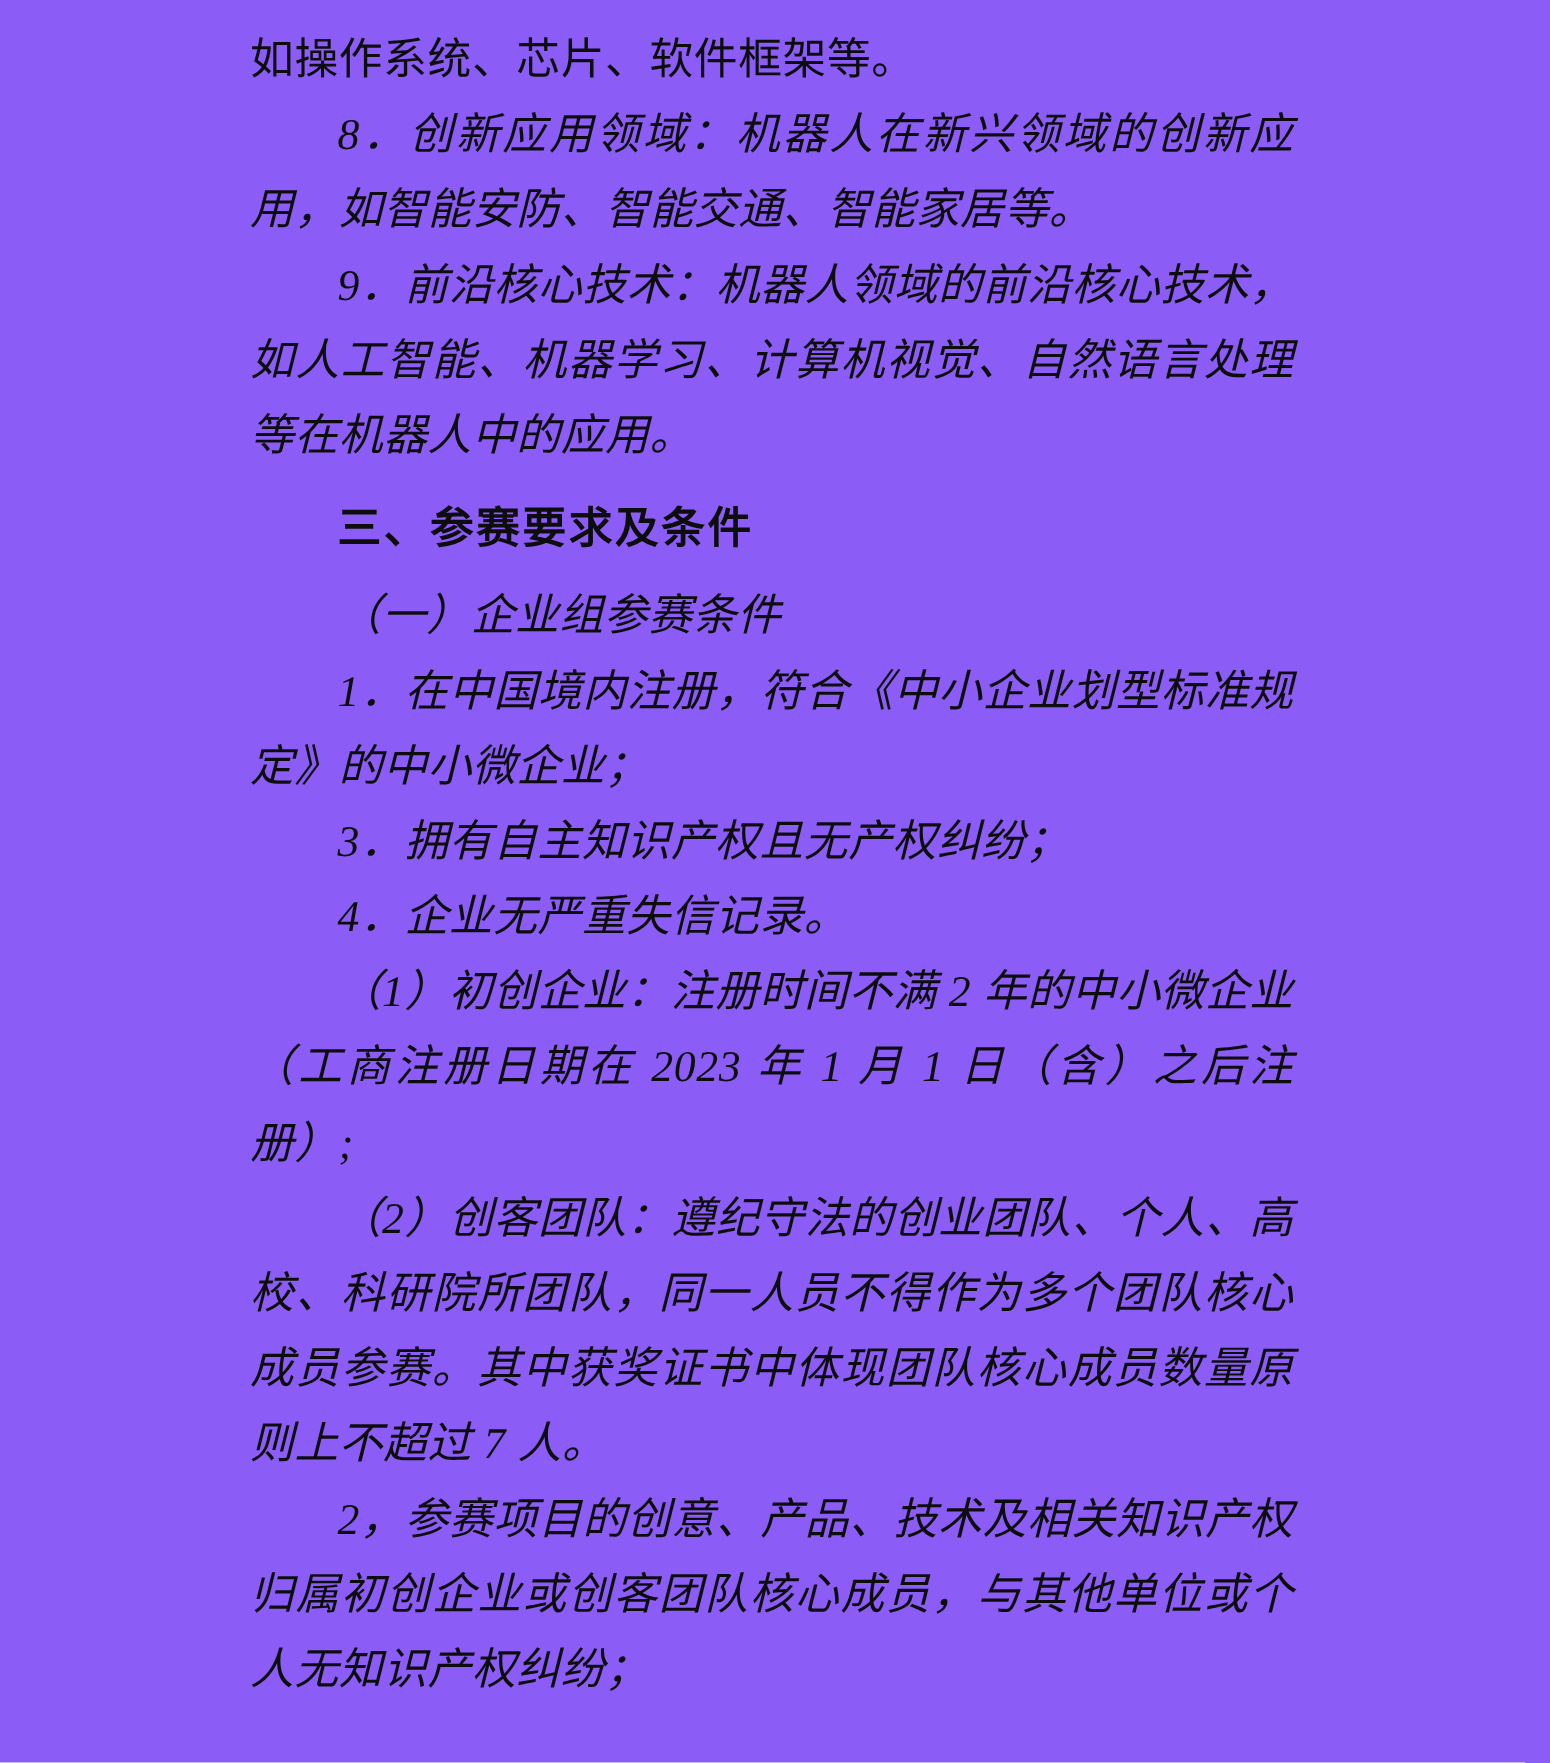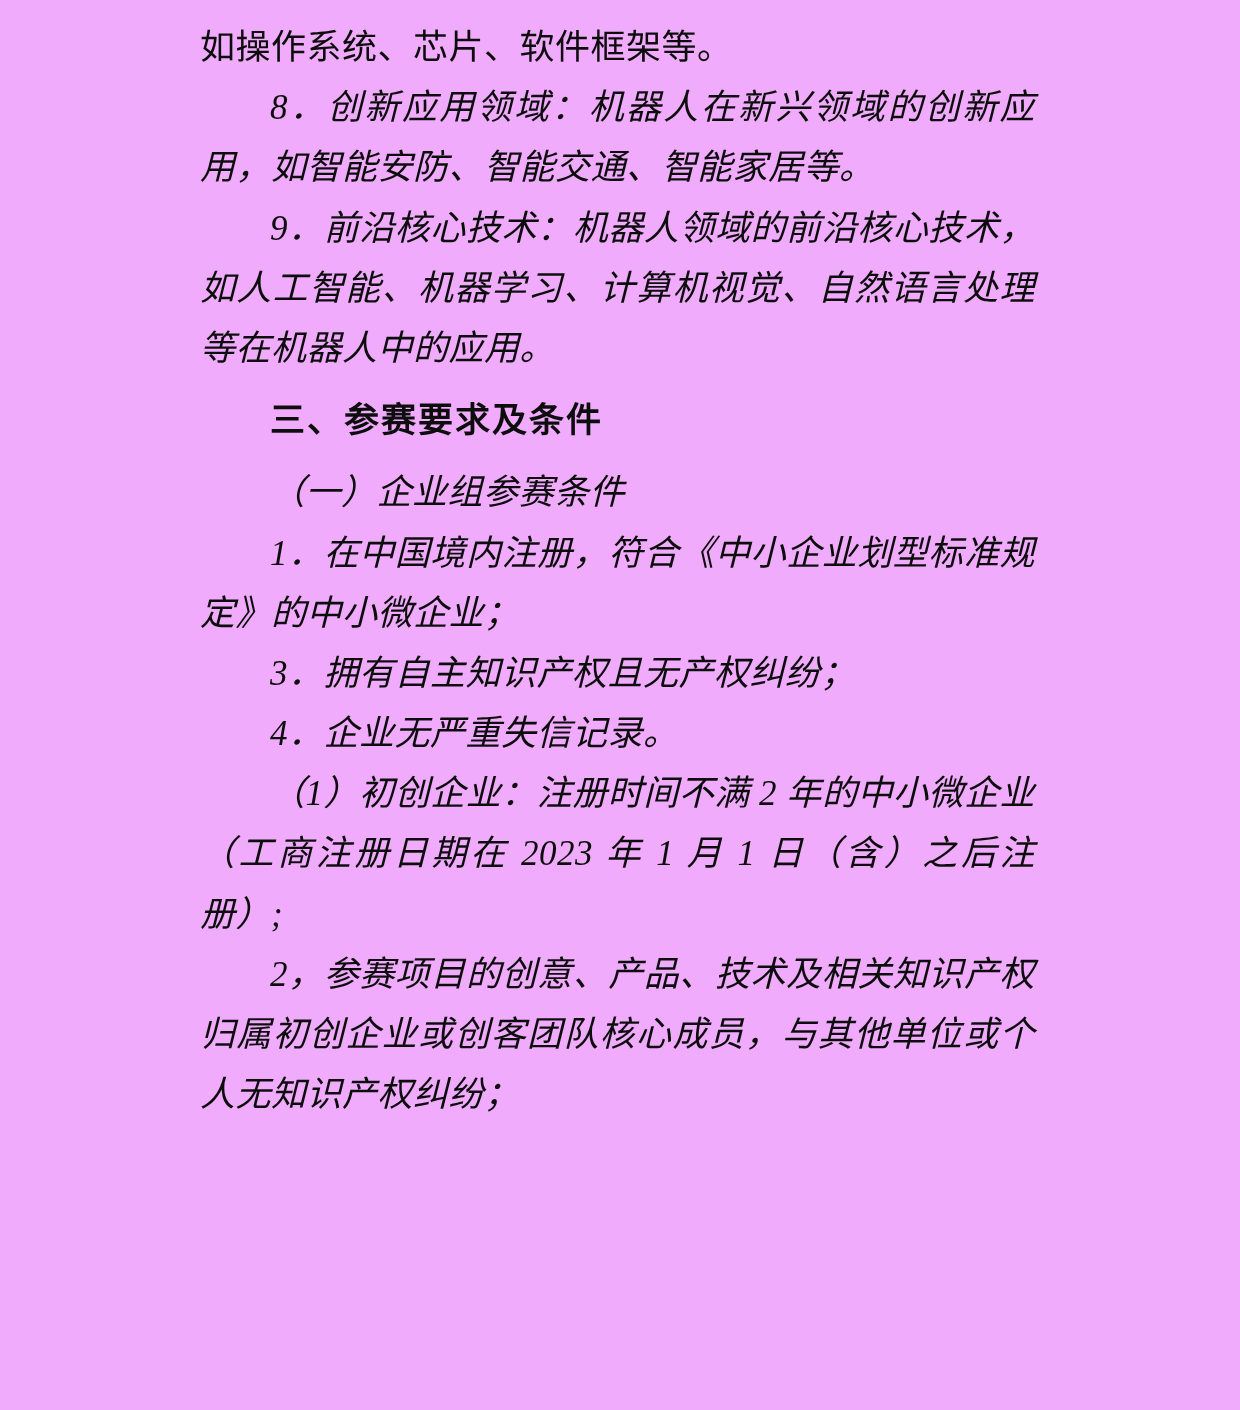--- a/index.html
+++ b/index.html
@@ -13,21 +13,21 @@
     font-family: "Liberation Serif", "DejaVu Serif", serif;
     color: #0d0d0d;
     overflow: hidden;
   }
   .page {
     position: relative;
     width: 1240px;
     height: 1410px;
     box-sizing: border-box;
     padding: 18px 205px 0 200px;
-    background: #f0abfc;
+    background: #8b5cf6;
   }
   .doc-body {
     font-size: 35px;
     line-height: 1.72;
     letter-spacing: 0.5px;
     text-align: justify;
     text-justify: inter-ideograph;
   }
   p {
     margin: 0;
@@ -36,21 +36,21 @@
   .para {
     text-indent: 0;
   }
   .indent-1 {
     text-indent: 2em;
     font-style: italic;
   }
   .heading {
     text-indent: 2em;
     font-weight: bold;
-    font-family: Liberation Mono, monospace;
+    font-family: Liberation Sans, sans-serif;
     letter-spacing: 2px;
     font-size: 35px;
     margin-top: 14px;
     margin-bottom: 10px;
   }
 </style>
 </head>
 <body>
 
 <div class="page">
@@ -70,17 +70,18 @@
 
 
     <p class="indent-1">3．拥有自主知识产权且无产权纠纷；</p>
 
     <p class="indent-1">4．企业无严重失信记录。</p>
 
 
 
     <p class="indent-1">（1）初创企业：注册时间不满 2 年的中小微企业（工商注册日期在 2023 年 1 月 1 日（含）之后注册）;</p>
 
+    <p class="indent-1">（2）创客团队：遵纪守法的创业团队、个人、高校、科研院所团队，同一人员不得作为多个团队核心成员参赛。其中获奖证书中体现团队核心成员数量原则上不超过 7 人。</p>
 
     <p class="indent-1">2，参赛项目的创意、产品、技术及相关知识产权归属初创企业或创客团队核心成员，与其他单位或个人无知识产权纠纷；</p>
 
   </div>
 </div>
 
 </body></html>

